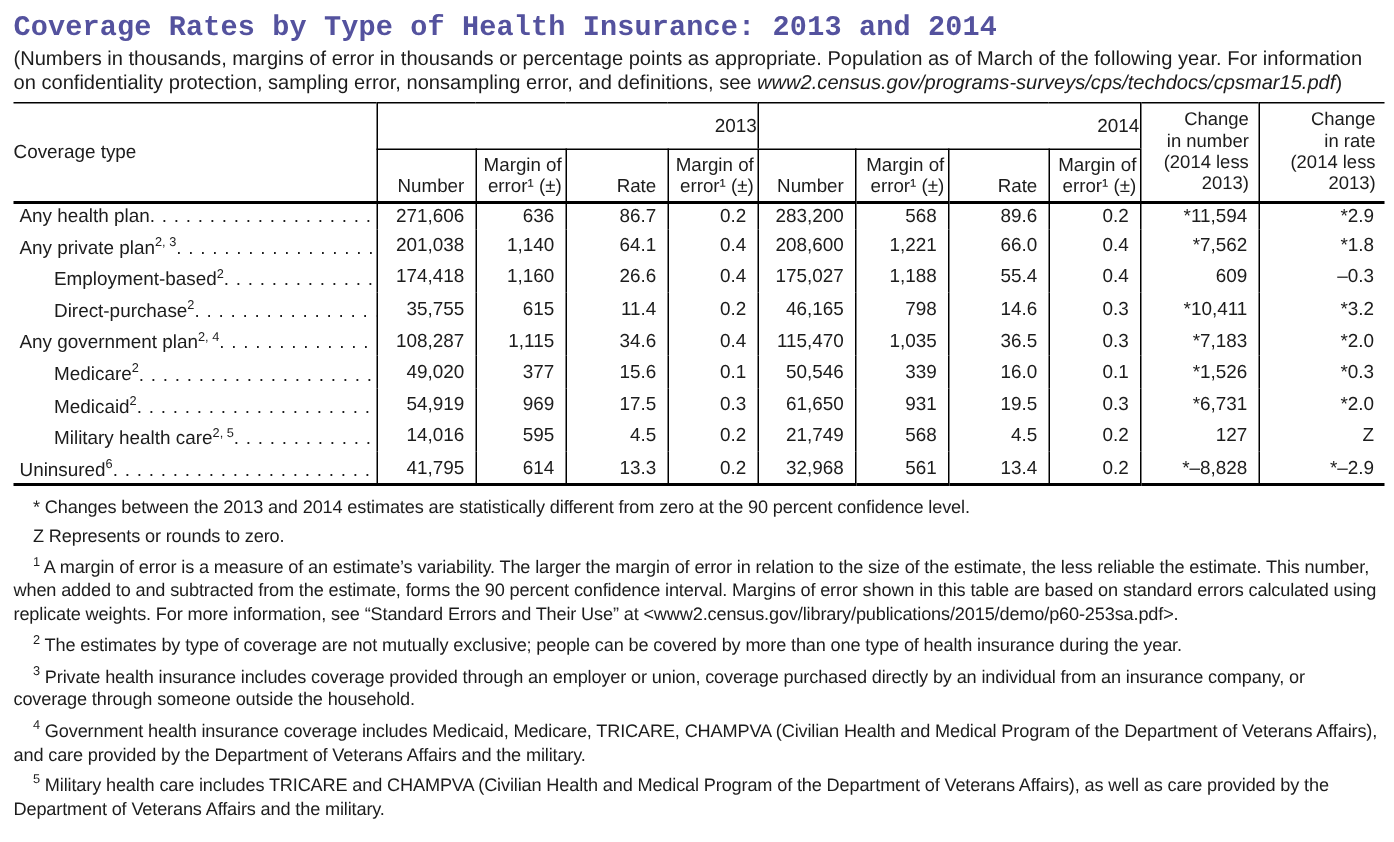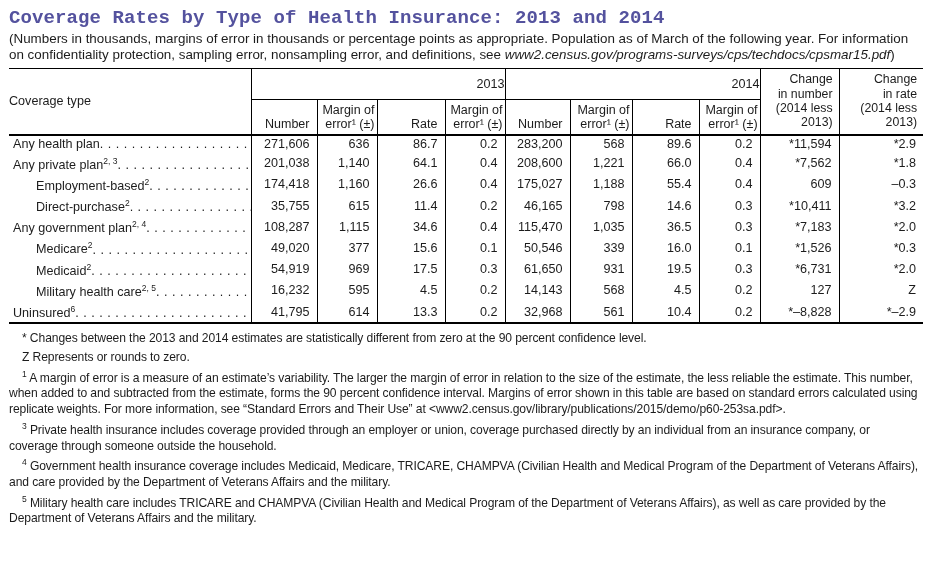--- a/index.html
+++ b/index.html
@@ -272,54 +272,55 @@
           <td class="num">*6,731</td>
           <td class="num">*2.0</td>
         </tr>
         <tr class="ind1">
           <td class="lbl">
             <div class="lblwrap">
               <span class="lbltxt">Military health care<sup>2, 5</sup></span>
               <span class="leader"></span>
             </div>
           </td>
-          <td class="num">16,232</td>
+          <td class="num">14,016</td>
           <td class="num">595</td>
           <td class="num">4.5</td>
           <td class="num">0.2</td>
-          <td class="num">14,143</td>
+          <td class="num">21,749</td>
           <td class="num">568</td>
           <td class="num">4.5</td>
           <td class="num">0.2</td>
           <td class="num">127</td>
           <td class="num">Z</td>
         </tr>
         <tr>
           <td class="lbl">
             <div class="lblwrap">
               <span class="lbltxt">Uninsured<sup>6</sup></span>
               <span class="leader"></span>
             </div>
           </td>
           <td class="num">41,795</td>
           <td class="num">614</td>
           <td class="num">13.3</td>
           <td class="num">0.2</td>
           <td class="num">32,968</td>
           <td class="num">561</td>
-          <td class="num">10.4</td>
+          <td class="num">13.4</td>
           <td class="num">0.2</td>
           <td class="num">*–8,828</td>
           <td class="num">*–2.9</td>
         </tr>
       </tbody>
   </table>
 
   <div class="footnotes" id="footnotes">
       <p class="fn">* Changes between the 2013 and 2014 estimates are statistically different from zero at the 90 percent confidence level.</p>
       <p class="fn">Z Represents or rounds to zero.</p>
       <p class="fn"><sup>1</sup> A margin of error is a measure of an estimate’s variability. The larger the margin of error in relation to the size of the estimate, the less reliable the estimate. This number, when added to and subtracted from the estimate, forms the 90 percent confidence interval. Margins of error shown in this table are based on standard errors calculated using replicate weights. For more information, see “Standard Errors and Their Use” at &lt;www2.census.gov/library/publications/2015/demo/p60-253sa.pdf&gt;.</p>
+      <p class="fn"><sup>2</sup> The estimates by type of coverage are not mutually exclusive; people can be covered by more than one type of health insurance during the year.</p>
       <p class="fn"><sup>3</sup> Private health insurance includes coverage provided through an employer or union, coverage purchased directly by an individual from an insurance company, or coverage through someone outside the household.</p>
       <p class="fn"><sup>4</sup> Government health insurance coverage includes Medicaid, Medicare, TRICARE, CHAMPVA (Civilian Health and Medical Program of the Department of Veterans Affairs), and care provided by the Department of Veterans Affairs and the military.</p>
       <p class="fn"><sup>5</sup> Military health care includes TRICARE and CHAMPVA (Civilian Health and Medical Program of the Department of Veterans Affairs), as well as care provided by the Department of Veterans Affairs and the military.</p>
     </div>
 
 </div>
 
 </body></html>

